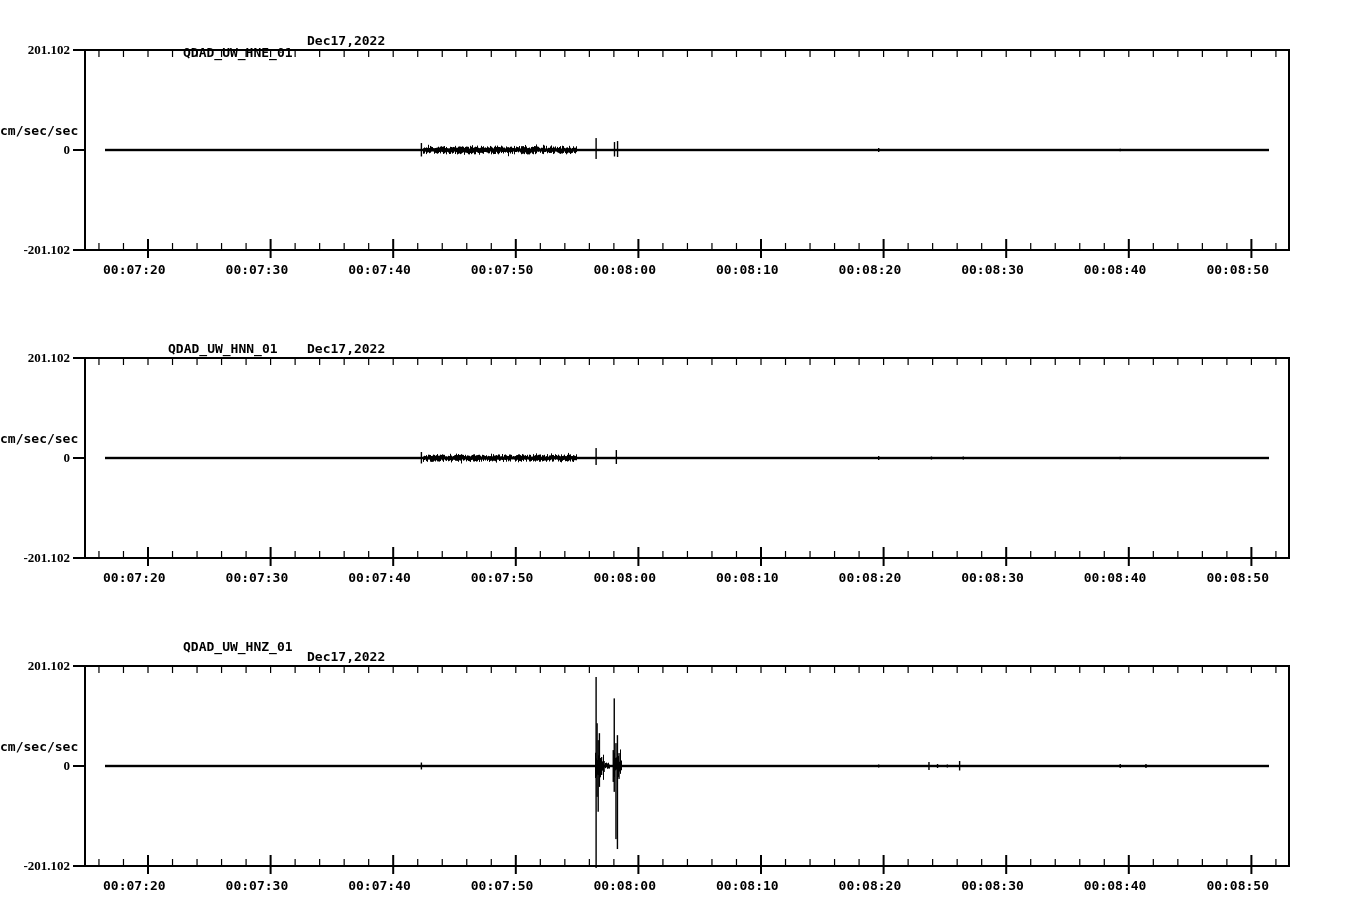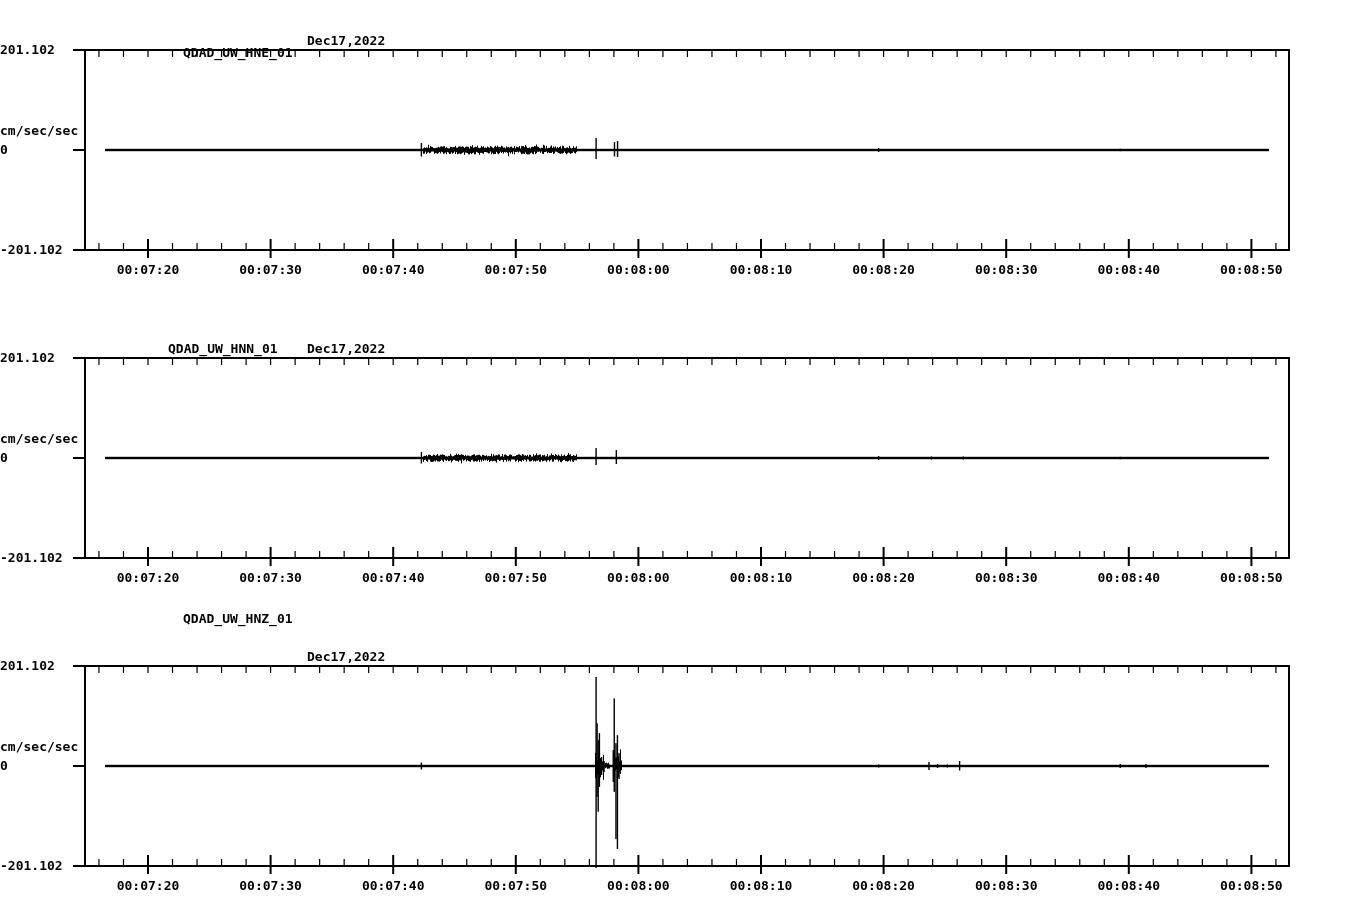--- a/index.html
+++ b/index.html
@@ -1,22 +1,22 @@
 <!DOCTYPE html>
 <html><head>
 <meta charset="utf-8">
 <style>
   html,body{margin:0;padding:0;background:#ffffff;}
   #app{position:relative;width:1358px;height:924px;background:#fff;overflow:hidden;
        font:700 13px "DejaVu Sans Mono", monospace;color:#000;}
   #plot-svg{position:absolute;left:0;top:0;}
   .lab{position:absolute;line-height:13px;white-space:pre;color:#000;}
-  .num{left:0;width:61px;text-align:left;}
+  .num{left:9px;width:61px;text-align:right;font-family:Liberation Serif, serif;}
   .units{left:0;width:77px;text-align:right;}
-  .xlab{position:absolute;width:90px;text-align:center;line-height:13px;}
+  .xlab{position:absolute;width:90px;text-align:left;line-height:13px;}
 </style>
 </head>
 <body>
 
 <div id="app">
   <svg id="plot-svg" width="1358" height="924" viewBox="0 0 1358 924">
       <g>
         <rect x="84" y="49" width="1206" height="2" fill="#000"></rect>
         <rect x="84" y="249" width="1206" height="2" fill="#000"></rect>
         <rect x="84" y="49" width="2" height="202" fill="#000"></rect>
@@ -720,21 +720,21 @@
   <span class="lab num" style="top:143px">0</span>
   <span class="lab num" style="top:243px">-201.102</span>
 
   <span class="lab" style="left:168px;top:342px">QDAD_UW_HNN_01</span>
   <span class="lab" style="left:307px;top:342px">Dec17,2022</span>
   <span class="lab num" style="top:351px">201.102</span>
   <span class="lab units" style="top:432px">cm/sec/sec</span>
   <span class="lab num" style="top:451px">0</span>
   <span class="lab num" style="top:551px">-201.102</span>
 
-  <span class="lab" style="left:183px;top:612px">QDAD_UW_HNZ_01</span>
+  <span class="lab" style="left:183px;top:640px">QDAD_UW_HNZ_01</span>
   <span class="lab" style="left:307px;top:650px">Dec17,2022</span>
   <span class="lab num" style="top:659px">201.102</span>
   <span class="lab units" style="top:740px">cm/sec/sec</span>
   <span class="lab num" style="top:759px">0</span>
   <span class="lab num" style="top:859px">-201.102</span>
 
   <div id="gen-labels">
       <div class="xlab" style="left: 103px; top: 263px;">00:07:20</div>
       <div class="xlab" style="left: 225.6px; top: 263px;">00:07:30</div>
       <div class="xlab" style="left: 348.2px; top: 263px;">00:07:40</div>

